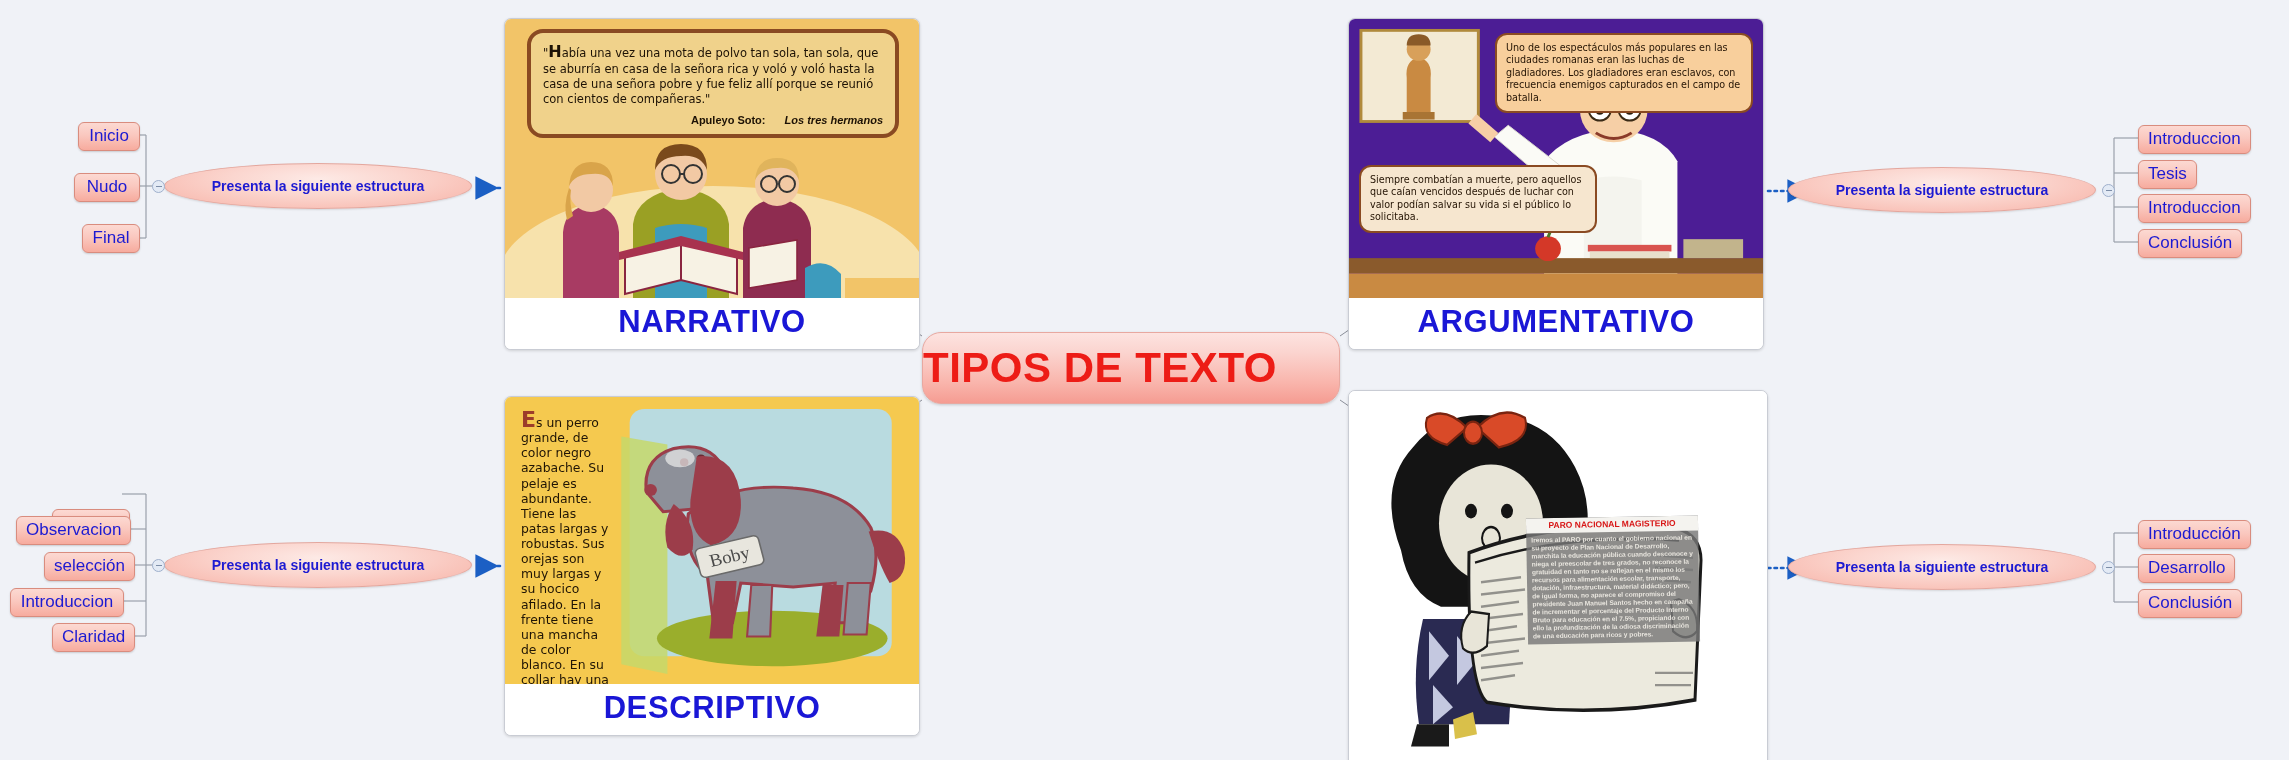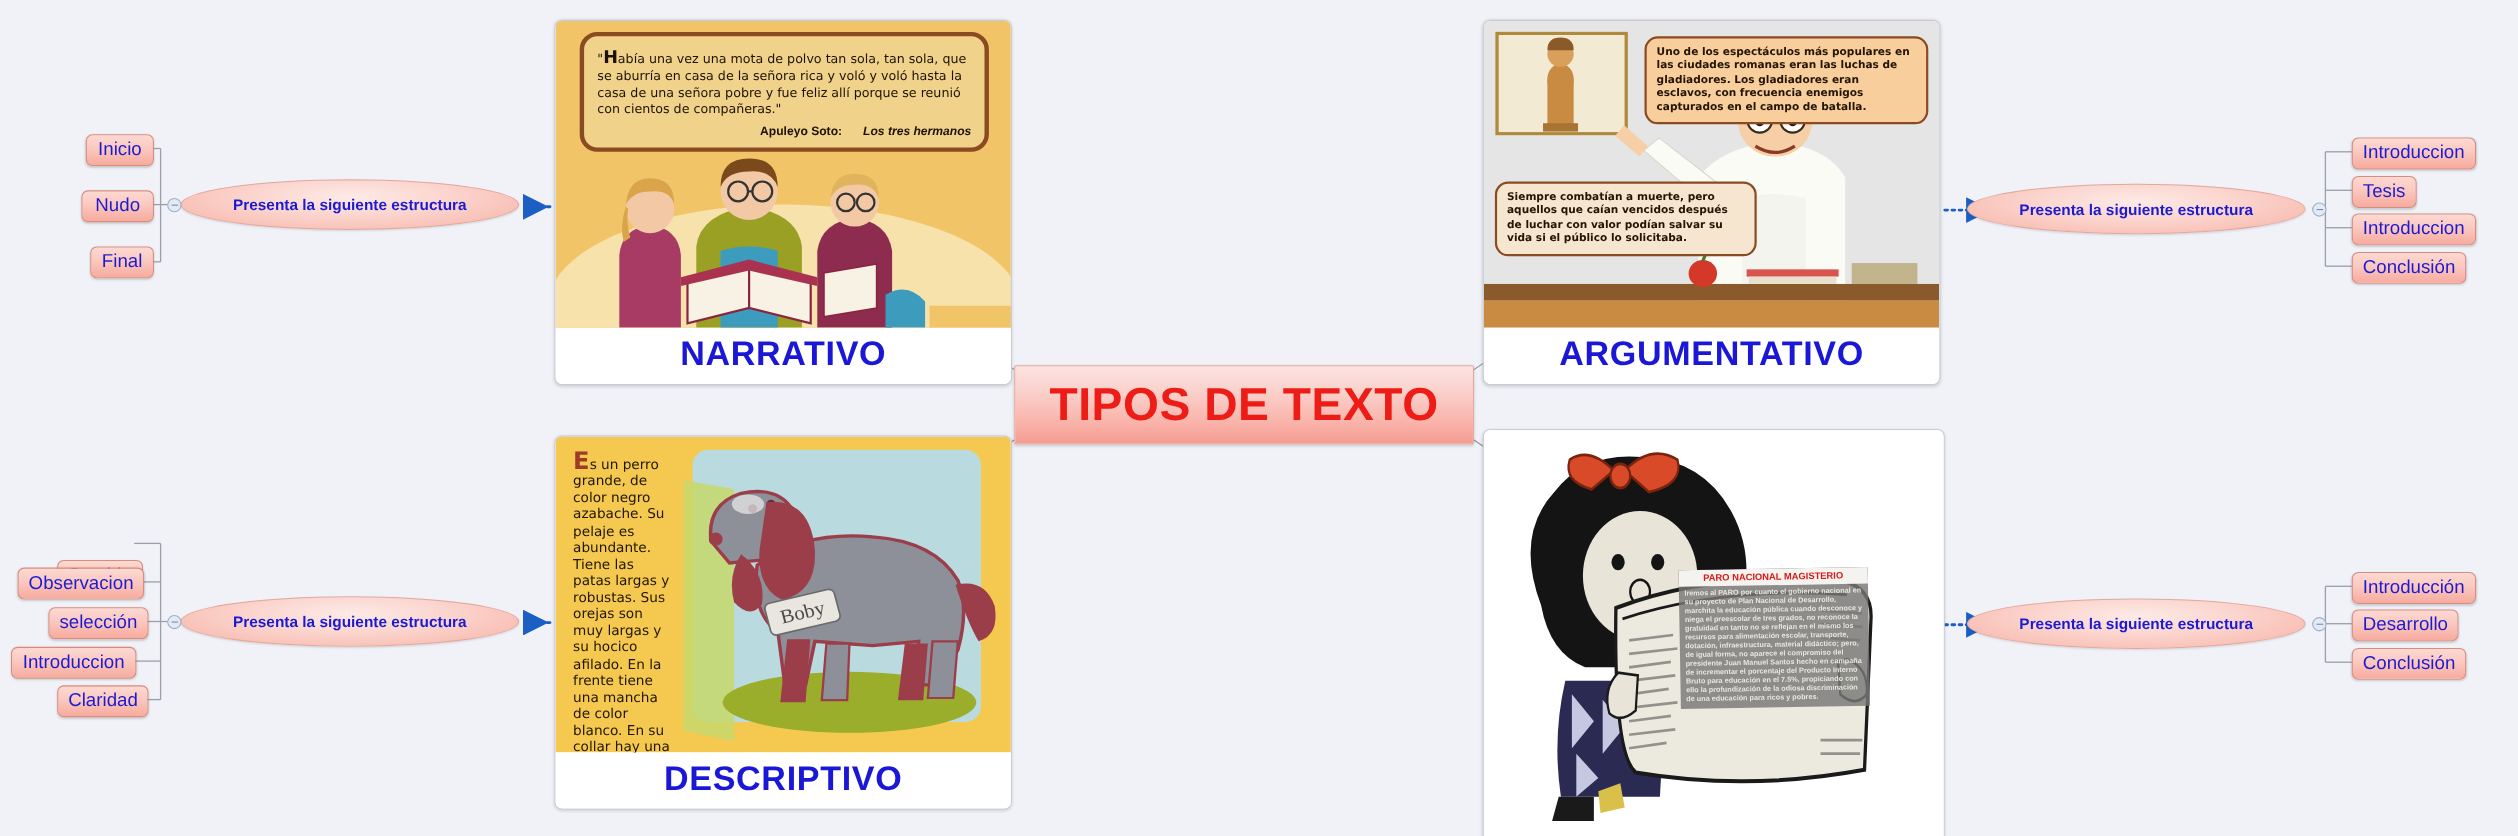--- a/index.html
+++ b/index.html
@@ -30,27 +30,27 @@
     z-index: 1;
   }
 
   
   .root-node {
     position: absolute;
     left: 922px;
     top: 332px;
     width: 418px;
     height: 72px;
-    border-radius: 2px;
+    border-radius: 19px;
     border: 1px solid #e8a8a0;
     background: linear-gradient(to bottom, #fde3e0 0%, #fbd4cf 28%, #f9b4ab 72%, #f59c92 100%);
     box-shadow: 0 1px 3px rgba(0,0,0,0.18);
     display: flex;
     align-items: center;
-    justify-content: center;
+    justify-content: flex-start;
     z-index: 6;
   }
   .root-node-label {
     font-size: 42px;
     font-weight: bold;
     color: #ed1c16;
     letter-spacing: 0.5px;
     white-space: nowrap;
   }
 
@@ -110,21 +110,21 @@
     margin-top: 7px;
     text-align: right;
     font-size: 11px;
     font-weight: bold;
     color: #1d1205;
   }
   .narr-attrib em { font-style: italic; margin-left: 16px; }
   .narr-scene { position: absolute; left:0; right:0; bottom:0; height: 170px; }
 
   
-  .arg-art { background: #e5e5e5; width: 100%; height: 100%; position: relative; font-weight: bold; }
+  .arg-art { background: #4c1d95; width: 100%; height: 100%; position: relative; }
   .arg-bubble {
     position: absolute;
     background: #f8cf9c;
     border: 2px solid #8a4a22;
     border-radius: 12px;
     padding: 7px 9px;
     font-family: "DejaVu Sans", sans-serif;
     font-size: 9.6px;
     line-height: 1.3;
     color: #241404;

